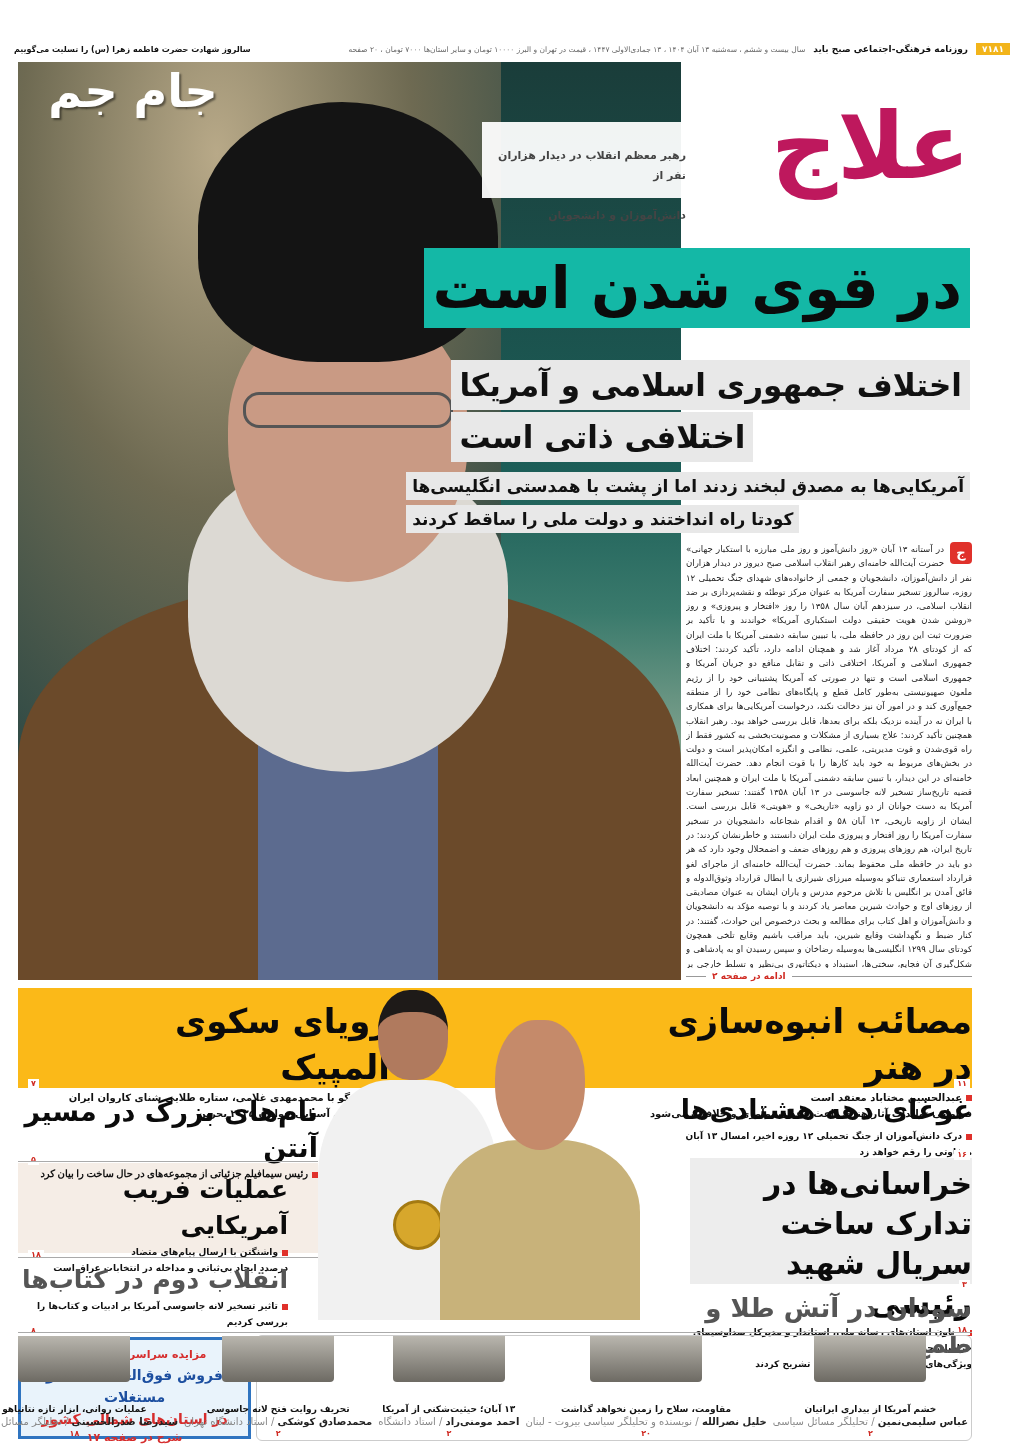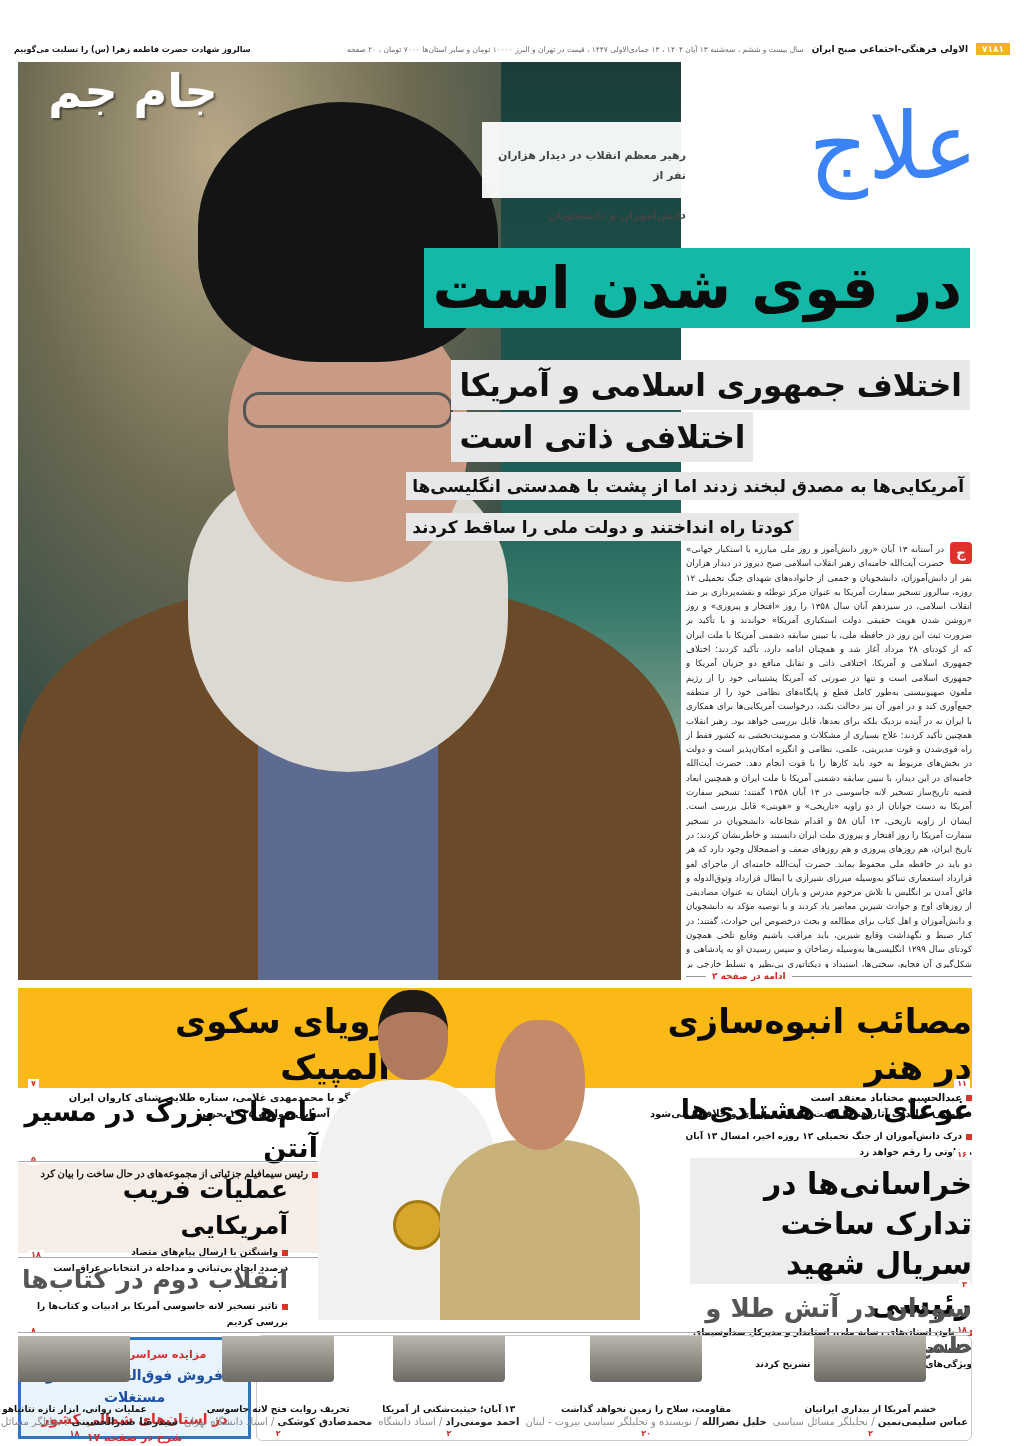--- a/index.html
+++ b/index.html
@@ -27,27 +27,27 @@
 
   
   .logo { position: absolute; left: 18px; top: 62px; width: 230px; height: 58px; display: flex; align-items: center; justify-content: center; }
   .logo span { font-family: "DejaVu Sans", sans-serif; font-weight: bold; font-size: 46px; color: #fff; letter-spacing: 2px; text-shadow: 2px 2px 2px rgba(0,0,0,.45); }
 
   
   .lead-box { position: absolute; left: 482px; top: 122px; width: 212px; height: 76px; background: rgba(255,255,255,0.94); padding: 4px 8px; text-align: right; }
   .lead-box p { font-size: 11px; line-height: 20px; color: #444; font-weight: bold; margin-top: 20px; }
 
   
-  .headline-1 { position: absolute; right: 46px; top: 92px; font-size: 92px; font-weight: normal; line-height: 110px; color: #3b82f6; }
+  .headline-1 { position: absolute; right: 54px; top: 92px; font-size: 92px; font-weight: bold; line-height: 110px; color: #be185d; }
   .headline-2 { position: absolute; right: 54px; top: 248px; background: #14b8a6; padding: 0 8px; font-size: 58px; font-weight: bold; line-height: 80px; color: #0b0b0b; }
 
   .subhead { position: absolute; right: 54px; top: 360px; display: flex; flex-direction: column; align-items: flex-end; gap: 2px; }
   .subhead span { background: #e8e8e8; font-size: 31px; font-weight: bold; line-height: 50px; padding: 0 8px; color: #111; }
 
-  .deck { position: absolute; right: 54px; top: 472px; display: flex; flex-direction: column; align-items: flex-end; gap: 13px; }
+  .deck { position: absolute; right: 54px; top: 472px; display: flex; flex-direction: column; align-items: flex-end; gap: 5px; }
   .deck span { background: #e8e8e8; font-size: 17px; font-weight: bold; line-height: 28px; padding: 0 6px; color: #111; }
 
   
   .article { position: absolute; left: 686px; top: 542px; width: 286px; height: 426px; font-size: 8.6px; line-height: 14.3px; text-align: justify; color: #222; overflow: hidden; }
   .article .brand-icon { float: right; width: 22px; height: 22px; margin-left: 6px; background: #e0312b; border-radius: 4px; color: #fff; font-size: 13px; line-height: 22px; text-align: center; font-weight: bold; }
   .continue { position: absolute; left: 686px; top: 970px; width: 286px; height: 12px; display: flex; align-items: center; gap: 6px; }
   .continue .rule { flex: 1; height: 1px; background: #999; }
   .continue .label { font-size: 9px; color: #d02a22; font-weight: bold; white-space: nowrap; }
 
   
@@ -91,21 +91,21 @@
   .oped .title { font-size: 9px; font-weight: bold; line-height: 14px; margin-top: 20px; white-space: nowrap; color: #111; }
   .oped .byline { font-size: 10px; color: #888; line-height: 12px; white-space: nowrap; }
   .oped .byline b { color: #222; }
   .oped .page { font-size: 8px; color: #d02a22; font-weight: bold; line-height: 12px; }
 </style>
 </head>
 <body>
 
 <div class="masthead">
   <span class="issue">۷۱۸۱</span>
-  <span class="paper-name">الاولی فرهنگی-اجتماعی صبح ایران</span>
+  <span class="paper-name">روزنامه فرهنگی-اجتماعی صبح باید</span>
   <span class="meta">سال بیست و ششم ، سه‌شنبه ۱۳ آبان ۱۴۰۴ ، ۱۳ جمادی‌الاولی ۱۴۴۷ ، قیمت در تهران و البرز ۱۰۰۰۰ تومان و سایر استان‌ها ۷۰۰۰ تومان ، ۲۰ صفحه</span>
   <span class="occasion">سالروز شهادت حضرت فاطمه زهرا (س) را تسلیت می‌گوییم</span>
 </div>
 
 <div class="hero">
   <div class="bg-right"></div>
   <div class="robe"></div>
   <div class="collar"></div>
   <div class="beard"></div>
   <div class="face"></div>

